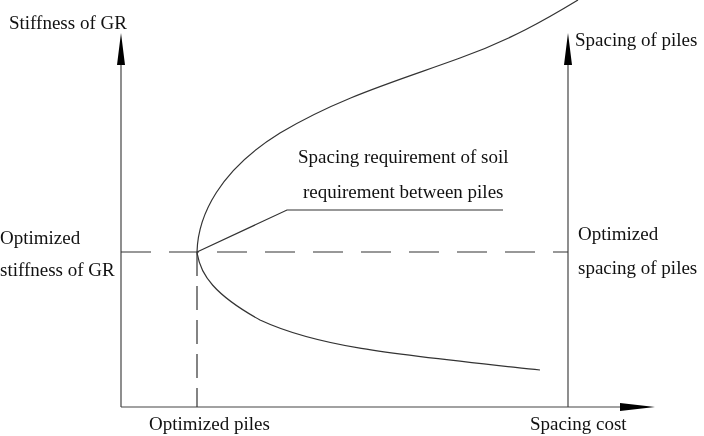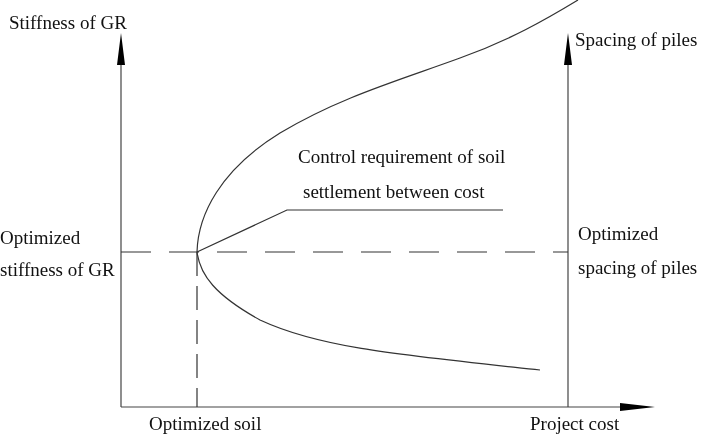--- a/index.html
+++ b/index.html
@@ -35,18 +35,18 @@
 
   <div class="lbl" style="left:9px; top:12px;">Stiffness of GR</div>
   <div class="lbl" style="left:575px; top:29px;">Spacing of piles</div>
 
   <div class="lbl" style="left:0px; top:227px;">Optimized</div>
   <div class="lbl" style="left:0px; top:259px;">stiffness of GR</div>
 
   <div class="lbl" style="left:578px; top:223px;">Optimized</div>
   <div class="lbl" style="left:578px; top:257px;">spacing of piles</div>
 
-  <div class="lbl" style="left:298px; top:146px;">Control requirement of soil</div>
-  <div class="lbl" style="left:303px; top:181px;">settlement between cost</div>
+  <div class="lbl" style="left:298px; top:146px;">Spacing requirement of soil</div>
+  <div class="lbl" style="left:303px; top:181px;">requirement between piles</div>
 
-  <div class="lbl" style="left:149px; top:413px;">Optimized soil</div>
-  <div class="lbl" style="left:530px; top:413px;">Project cost</div>
+  <div class="lbl" style="left:149px; top:413px;">Optimized piles</div>
+  <div class="lbl" style="left:530px; top:413px;">Spacing cost</div>
 </div>
 
 </body></html>

